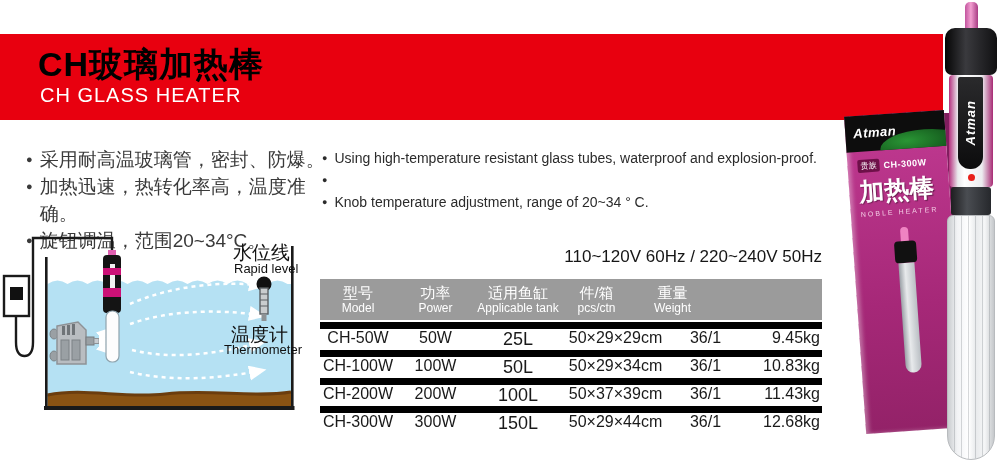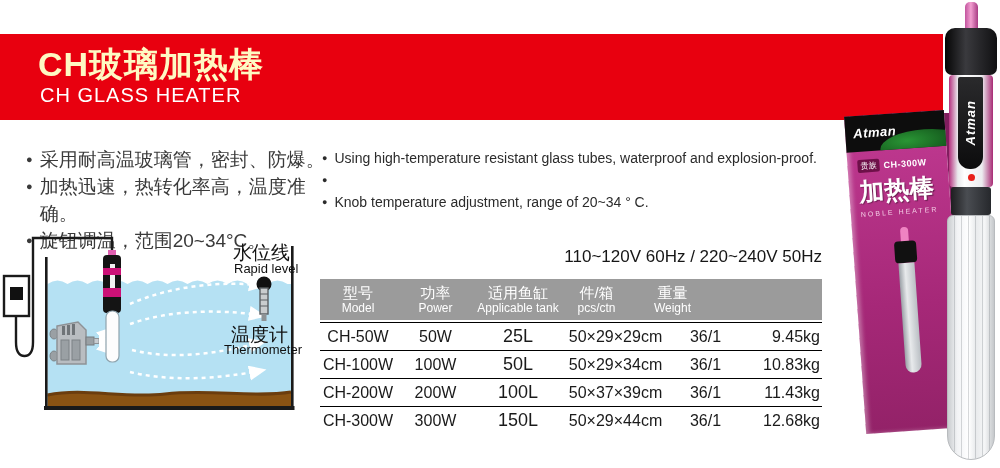--- a/index.html
+++ b/index.html
@@ -2,21 +2,21 @@
 <html><head>
 <meta charset="utf-8">
 <style>
   * { margin:0; padding:0; box-sizing:border-box; }
   html,body { background:#fff; }
   body { font-family:"Liberation Sans", sans-serif; }
   #page { position:relative; width:1000px; height:468px; background:#fff; overflow:hidden; }
 
   
   .banner { position:absolute; left:0; top:34px; width:943px; height:86px; background:#e8000f; z-index:1; }
-  .banner .title { position:absolute; left:38px; top:8px; color:#fef9c3; font-size:34px; font-weight:bold; letter-spacing:1px; }
+  .banner .title { position:absolute; left:38px; top:8px; color:#000000; font-size:34px; font-weight:bold; letter-spacing:1px; }
   .banner .subtitle { position:absolute; left:40px; top:50px; color:#fff; font-size:20px; letter-spacing:1px; }
 
   
   ul.features { list-style:none; position:absolute; z-index:2; }
   ul.features li { display:flex; align-items:flex-start; }
   ul.features li .dot { flex:0 0 auto; }
   .features-cn { left:26px; top:146px; width:300px; color:#3a3a3a; font-size:19px; }
   .features-cn li { line-height:27px; }
   .features-cn .dot { font-size:11px; line-height:27px; margin-right:7px; }
   .features-en { left:322px; top:147px; width:540px; color:#2b2b2b; font-size:14px; }
@@ -26,21 +26,21 @@
   
   .voltage { position:absolute; top:247px; right:178px; font-size:17px; color:#161616; z-index:2; }
 
   
   .spec-table { position:absolute; left:320px; top:279px; width:502px; z-index:2; }
   .thead { display:flex; background:#9b9b9b; height:41px; align-items:center; }
   .thead .col { text-align:center; color:#fff; }
   .thead .cn { font-size:15px; line-height:17px; display:block; }
   .thead .en { font-size:12px; line-height:14px; display:block; }
   .tbody { margin-top:2px; }
-  .trow { display:flex; height:28px; align-items:center; border-top:1px solid #000000; color:#1a1a1a; font-size:16px; }
+  .trow { display:flex; height:28px; border-top:7px solid #000000; color:#1a1a1a; font-size:16px; }
   .trow .col { text-align:center; }
   .c0 { width:76px; } .c1 { width:79px; } .c2 { width:86px; }
   .c3 { width:109px; } .c4 { width:71px; } .c5 { width:81px; }
   .trow .c2 { font-size:18px; }
   .trow .c5 { text-align:right; padding-right:2px; }
 
   
   .diagram { position:absolute; left:0; top:224px; width:312px; height:228px; z-index:2;padding-left:16px; }
   .diagram svg { position:absolute; left:0; top:0; }
   .dlabel { position:absolute; color:#111; z-index:3; white-space:nowrap; }

